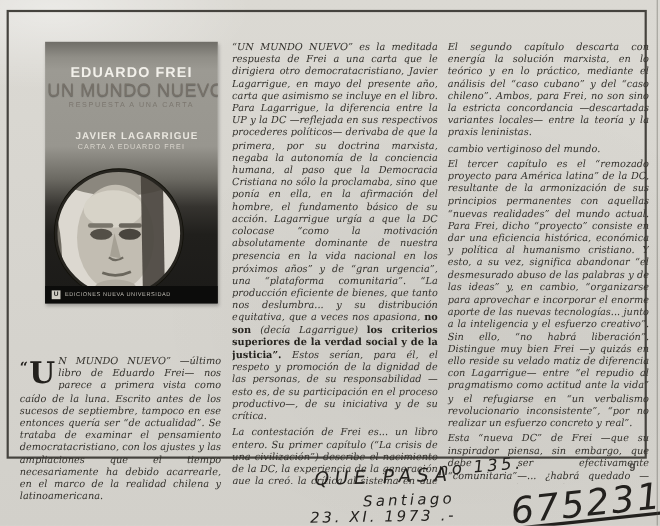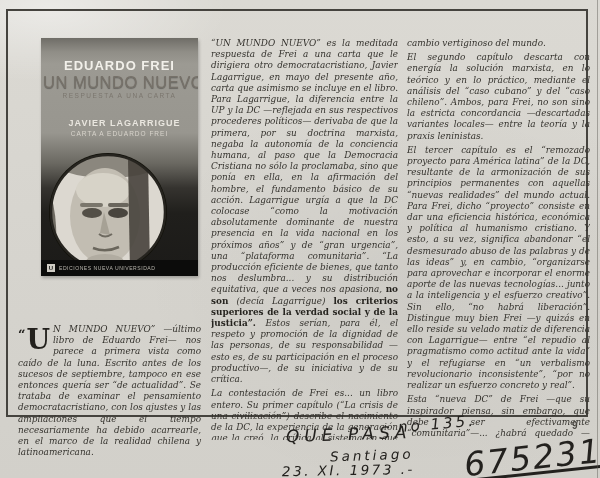--- a/index.html
+++ b/index.html
@@ -140,22 +140,22 @@
         <span class="dropcap"><span class="dc-quote">“</span><span class="dc-letter">U</span></span><span>N MUNDO NUEVO” —último libro de Eduardo Frei— nos parece a primera vista como caído de la luna. Escrito antes de los sucesos de septiembre, tampoco en ese entonces quería ser “de actualidad”. Se trataba de examinar el pensamiento democratacristiano, con los ajustes y las ampliaciones que el tiempo necesariamente ha debido acarrearle, en el marco de la realidad chilena y latinoamericana.</span>
       </p>
     </div>
 
     <div class="col col2">
       <p><span>“UN MUNDO NUEVO” es la meditada respuesta de Frei a una carta que le dirigiera otro democratacristiano, Javier Lagarrigue, en mayo del presente año, carta que asimismo se incluye en el libro. Para Lagarrigue, la diferencia entre la UP y la DC —reflejada en sus respectivos procederes políticos— derivaba de que la primera, por su doctrina marxista, negaba la autonomía de la conciencia humana, al paso que la Democracia Cristiana no sólo la proclamaba, sino que ponía en ella, en la afirmación del hombre, el fundamento básico de su acción. Lagarrigue urgía a que la DC colocase “como la motivación absolutamente dominante de nuestra presencia en la vida nacional en los próximos años” y de “gran urgencia”, una “plataforma comunitaria”. “La producción eficiente de bienes, que tanto nos deslumbra... y su distribución equitativa, que a veces nos apasiona, </span><span class="b">no son </span><span>(decía Lagarrigue) </span><span class="b">los criterios superiores de la verdad social y de la justicia”. </span><span>Estos serían, para él, el respeto y promoción de la dignidad de las personas, de su responsabilidad —esto es, de su participación en el proceso productivo—, de su iniciativa y de su crítica.</span></p>
       <p>La contestación de Frei es... un libro entero. Su primer capítulo (“La crisis de una civilización”) describe el nacimiento de la DC, la experiencia de la generación que la creó, la crítica al sistema en que esa generación vivía (pero que era —hace notar Frei— “un régimen que permitía optar”) y, por último, el impacto en el pensamiento democratacristiano de “las nuevas realidades”, del</p>
     </div>
 
     <div class="col col3">
+      <p>El segundo capítulo descarta con energía la solución marxista, en lo teórico y en lo práctico, mediante el análisis del “caso cubano” y del “caso chileno”. Ambos, para Frei, no son sino la estricta concordancia —descartadas variantes locales— entre la teoría y la praxis leninistas.</p>
       <p>cambio vertiginoso del mundo.</p>
-      <p>El segundo capítulo descarta con energía la solución marxista, en lo teórico y en lo práctico, mediante el análisis del “caso cubano” y del “caso chileno”. Ambos, para Frei, no son sino la estricta concordancia —descartadas variantes locales— entre la teoría y la praxis leninistas.</p>
       <p>El tercer capítulo es el “remozado proyecto para América latina” de la DC, resultante de la armonización de sus principios permanentes con aquellas “nuevas realidades” del mundo actual. Para Frei, dicho “proyecto” consiste en dar una eficiencia histórica, económica y política al humanismo cristiano. Y esto, a su vez, significa abandonar “el desmesurado abuso de las palabras y de las ideas” y, en cambio, “organizarse para aprovechar e incorporar el enorme aporte de las nuevas tecnologías... junto a la inteligencia y el esfuerzo creativo”. Sin ello, “no habrá liberación”. Distingue muy bien Frei —y quizás en ello reside su velado matiz de diferencia con Lagarrigue— entre “el repudio al pragmatismo como actitud ante la vida” y el refugiarse en “un verbalismo revolucionario inconsistente”, “por no realizar un esfuerzo concreto y real”.</p>
       <p>Esta “nueva DC” de Frei —que su inspirador piensa, sin embargo, que debe ser efectivamente “comunitaria”—... ¿habrá quedado —como a primera vista pareciera— obsoleta con los también nuevos rumbos de nuestra Historia? ¿O se incorporará a éstos? ¿O dormirá pacientemente a la espera de coyunturas más propicias?</p>
     </div>
 
   </div>
 
   <div class="page-number">9</div>
 
   <div class="hw hw-magazine">QUE PASA</div>
   <div class="hw hw-issue">no 135.</div>

